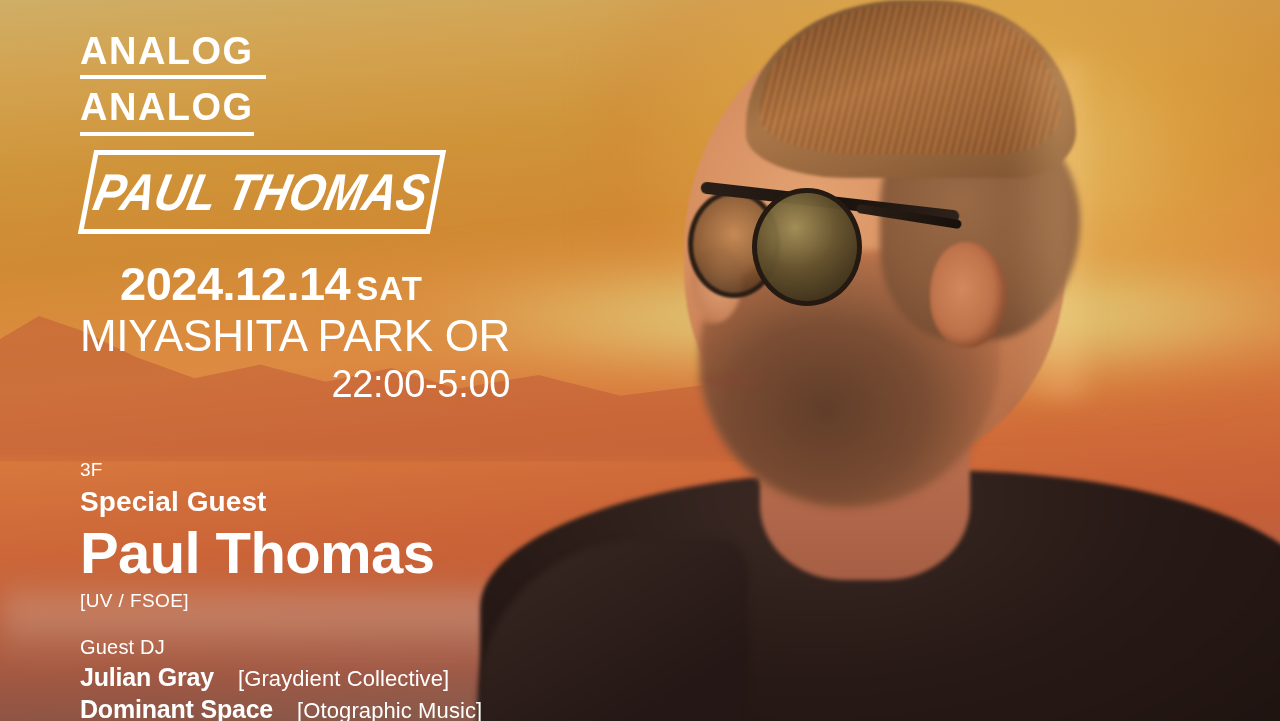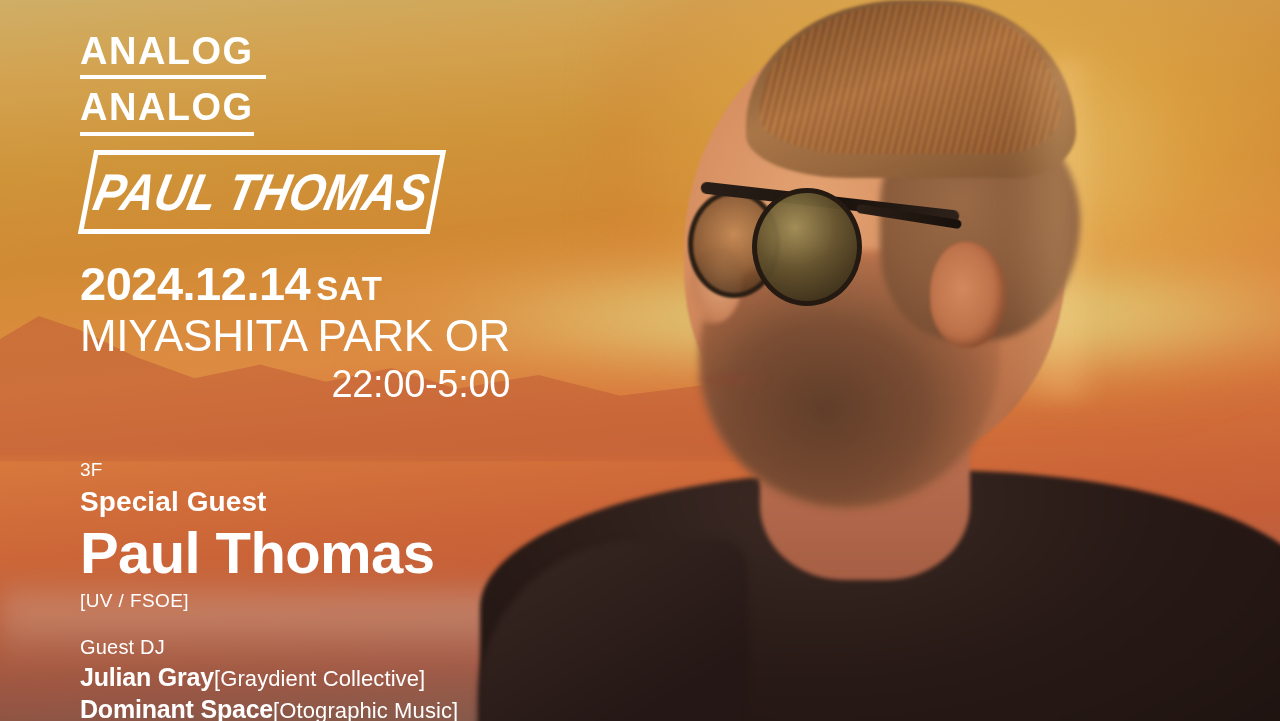--- a/index.html
+++ b/index.html
@@ -299,42 +299,42 @@
     font-style:italic;
     font-size:46px;
     letter-spacing:0px;
     white-space:nowrap;
   }
 
   
   .info { position:absolute; left:80px; top:258px; }
   .info-date {
     font-size:47px; font-weight:700; letter-spacing:-0.5px;
-    line-height:1.1; white-space:nowrap;
+    line-height:1.1; white-space:nowrap;margin-left:40px;
   }
   .info-date .dow { font-size:33px; font-weight:700; letter-spacing:1px; margin-left:6px; }
   .info-venue {
     font-size:44px; font-weight:400; letter-spacing:-0.3px;
     line-height:1.16; white-space:nowrap;
   }
   .info-time {
     font-size:38px; font-weight:400; letter-spacing:-0.3px;
     line-height:1.22; white-space:nowrap;text-align:right;
   }
 
   
   .lineup { position:absolute; left:80px; top:458px; }
   .lu-floor { font-size:19px; font-weight:400; letter-spacing:.2px; line-height:1.3; }
   .lu-role  { font-size:28px; font-weight:700; letter-spacing:.1px; line-height:1.35; }
   .lu-head  { font-size:58px; font-weight:700; letter-spacing:-0.6px; line-height:1.08; margin-top:2px; }
   .lu-label { font-size:19px; font-weight:400; letter-spacing:.4px; line-height:1.3; margin-top:4px; }
 
   .guests { position:absolute; left:80px; top:634px; }
   .g-role { font-size:20px; font-weight:400; letter-spacing:.2px; line-height:1.35; }
-  .g-row  { display:flex; align-items:baseline; gap:0; line-height:1.28; }
+  .g-row  { display:flex; align-items:baseline; gap:24px; line-height:1.28; }
   .g-name { font-size:25px; font-weight:700; letter-spacing:-0.2px; white-space:nowrap; }
   .g-tag  { font-size:22px; font-weight:400; letter-spacing:.1px; white-space:nowrap; }
 </style>
 </head>
 <body>
 
 <div class="poster">
 
   <div class="bg-sky"></div>
   <div class="bg-glow-a"></div>

